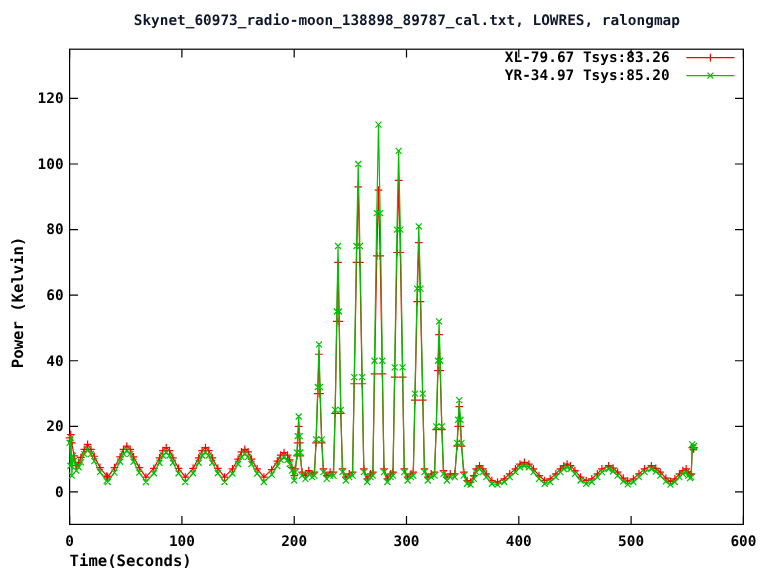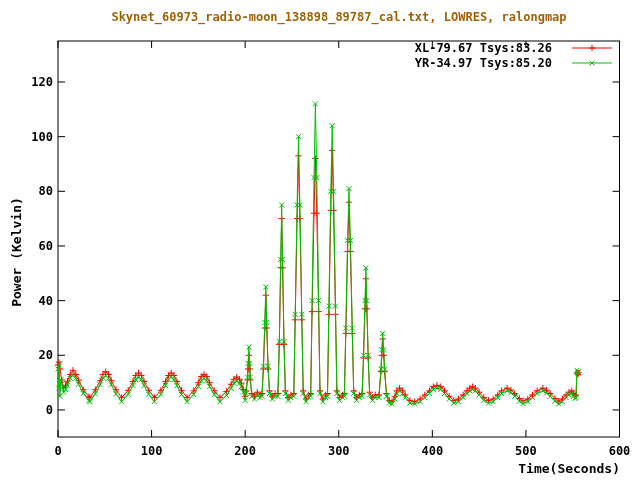--- a/index.html
+++ b/index.html
@@ -1,26 +1,26 @@
 <!DOCTYPE html>
 <html><head>
 <meta charset="utf-8">
 <style>
   html,body{margin:0;padding:0;background:#fff;}
   .figure{position:relative;width:640px;height:480px;background:#ffffff;overflow:hidden;
           font-family:"DejaVu Sans Mono","Liberation Mono",monospace;}
   .chart-title{position:absolute;left:58px;top:10px;width:562px;text-align:center;
-               font-size:12px;font-weight:bold;color:#a16207;white-space:nowrap;}
+               font-size:12px;font-weight:bold;color:#0f172a;white-space:nowrap;}
   .y-label{position:absolute;left:16px;top:252px;transform:translate(-50%,-50%) rotate(-90deg);
            font-size:13px;font-weight:bold;color:#000;white-space:nowrap;}
-  .x-label{position:absolute;left:58px;top:461px;width:562px;text-align:right;
+  .x-label{position:absolute;left:58px;top:461px;width:562px;text-align:left;
            font-size:13px;font-weight:bold;color:#000;}
   .legend{position:absolute;top:40px;right:26px;}
   .legend-entry{display:flex;align-items:center;justify-content:flex-end;height:15px;}
-  .legend-entry .lbl{font-size:12px;font-weight:bold;color:#000;white-space:nowrap;margin-right:18px;}
+  .legend-entry .lbl{font-size:12px;font-weight:bold;color:#000;white-space:nowrap;margin-right:12px;}
   svg text{font-family:"DejaVu Sans Mono","Liberation Mono",monospace;font-size:12px;font-weight:bold;fill:#000;}
 </style>
 </head>
 <body>
 
 <div class="figure">
   <div class="chart-title">Skynet_60973_radio-moon_138898_89787_cal.txt, LOWRES, ralongmap</div>
   <div class="y-label">Power (Kelvin)</div>
 
   <svg id="plot" width="640" height="480" style="position:absolute;left:0;top:0;">

